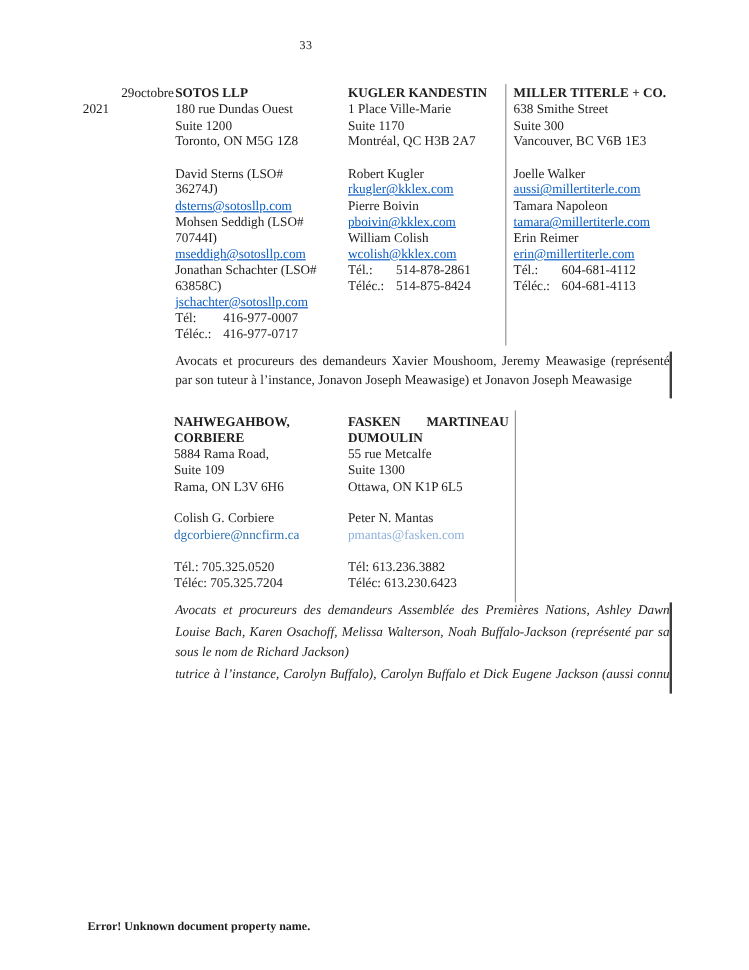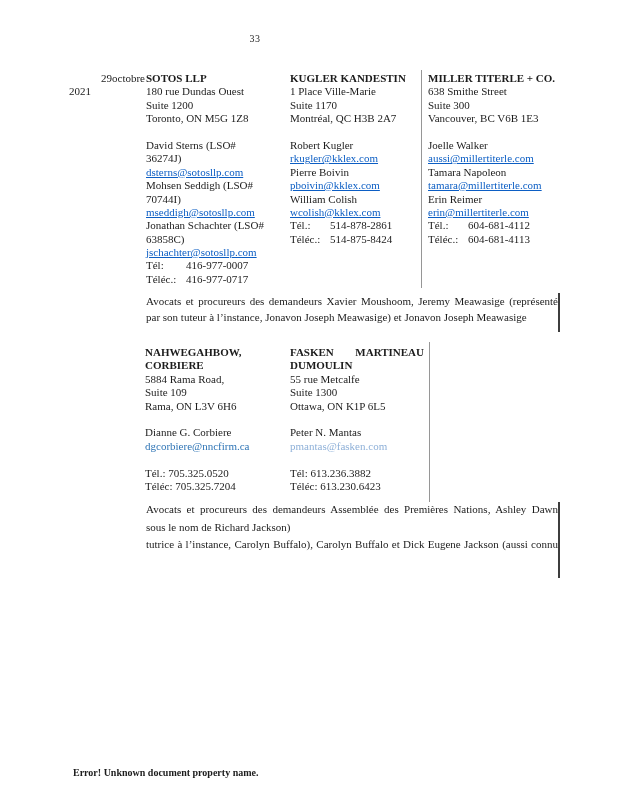--- a/index.html
+++ b/index.html
@@ -96,21 +96,21 @@
     </div>
   <div class="abs vbar" style="left:558px;top:293px;height:39px;"></div>
 
   <div class="abs col" style="left:145px;top:346px;width:140px;">
       <div class="ln k-b">NAHWEGAHBOW,</div>
       <div class="ln k-b">CORBIERE</div>
       <div class="ln">5884 Rama Road,</div>
       <div class="ln">Suite 109</div>
       <div class="ln">Rama, ON L3V 6H6</div>
       <div class="ln k-blank"></div>
-      <div class="ln">Dianne G. Corbiere</div>
+      <div class="ln">Colish G. Corbiere</div>
       <div class="ln k-a2">dgcorbiere@nncfirm.ca</div>
       <div class="ln k-blank"></div>
       <div class="ln">Tél.: 705.325.0520</div>
       <div class="ln">Téléc: 705.325.7204</div>
     </div>
   <div class="abs col" style="left:290px;top:346px;width:134px;">
       <div class="ln k-bj">
         <span>FASKEN</span>
         <span>MARTINEAU</span>
       </div>
@@ -120,22 +120,23 @@
       <div class="ln">Ottawa, ON K1P 6L5</div>
       <div class="ln k-blank"></div>
       <div class="ln">Peter N. Mantas</div>
       <div class="ln k-a3">pmantas@fasken.com</div>
       <div class="ln k-blank"></div>
       <div class="ln">Tél: 613.236.3882</div>
       <div class="ln">Téléc: 613.230.6423</div>
     </div>
   <div class="abs vline" style="left:429px;top:342px;height:160px;"></div>
 
-  <div class="abs para p2" style="left:146px;top:501px;width:412px;">
+  <div class="abs para p2" style="left:146px;top:501px;width:412px;font-style:italic;">
       <div class="ln k-pj">Avocats et procureurs des demandeurs Assemblée des Premières Nations, Ashley Dawn</div>
+      <div class="ln k-pj">Louise Bach, Karen Osachoff, Melissa Walterson, Noah Buffalo-Jackson (représenté par sa</div>
       <div class="ln k-pl">sous le nom de Richard Jackson)</div>
       <div class="ln k-pj">tutrice à l’instance, Carolyn Buffalo), Carolyn Buffalo et Dick Eugene Jackson (aussi connu</div>
     </div>
   <div class="abs vbar" style="left:558px;top:502px;height:76px;"></div>
 
   <div class="abs footer">Error! Unknown document property name.</div>
 
 </div>
 
 </body></html>

